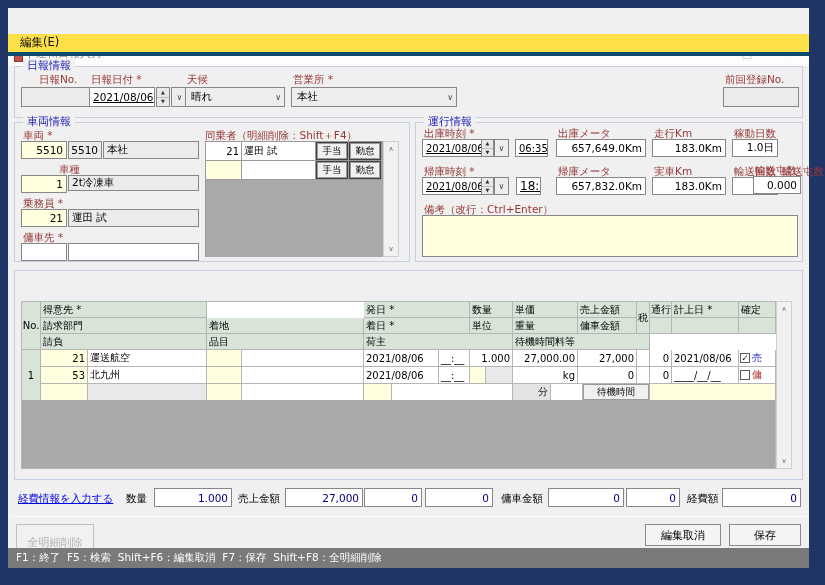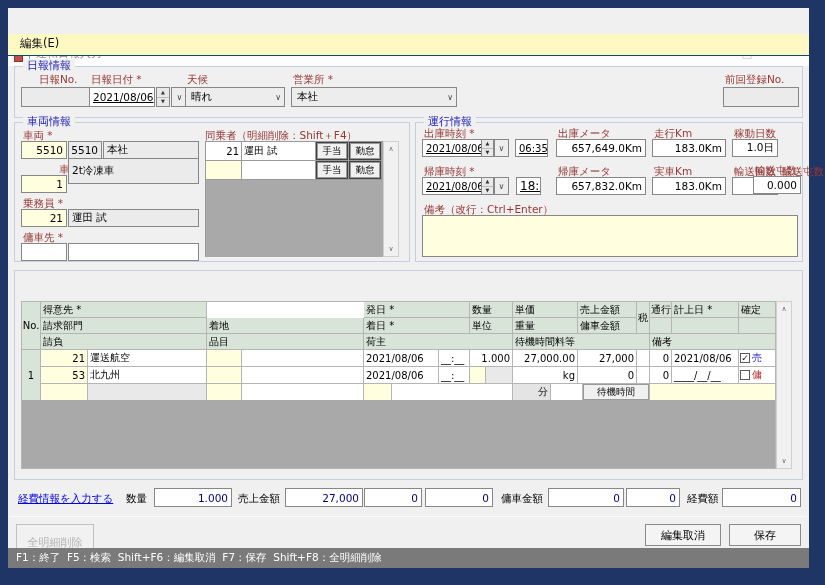--- a/index.html
+++ b/index.html
@@ -7,21 +7,21 @@
 .screen { position:relative; width:825px; height:585px; background:#1e3565; overflow:hidden; }
 .window { position:absolute; left:8px; top:8px; width:801px; height:560px; background:#f0f0f0; }
 .titlebar { position:absolute; left:0; top:0; right:0; height:26px; background:#fdfdfd; display:flex; align-items:center; padding:0 8px; gap:6px;margin-top:32px; }
 .appicon { width:14px; height:13px; position:relative; background:#fff; border:1px solid #7d9ac9; flex:0 0 auto; }
 .appicon::before { content:""; position:absolute; top:0; left:0; right:0; height:4px; background:#5a7edc; }
 .appicon::after { content:""; position:absolute; bottom:-3px; left:-3px; width:7px; height:7px; background:#c0504d; border:1px solid #8a3230; }
 .title { font-size:11px; color:#8f8f8f; }
 .wctrls { margin-left:auto; display:flex; gap:30px; padding-right:8px; }
 .wbtn { font-size:12px; color:#c9c9c9; line-height:1; }
 .wbtn.close { color:#a8a8a8; }
-.menubar { position:absolute; left:0; top:26px; right:0; height:22px; background:#fef9c3; display:flex; align-items:flex-start; padding:0 8px; border-bottom:1px solid #0c4a6e; }
+.menubar { position:absolute; left:0; top:26px; right:0; height:22px; background:#fde047; display:flex; align-items:flex-end; padding:0 8px; border-bottom:4px solid #0c4a6e; }
 .menuitem { font-size:11.5px; color:#101010; padding:2px 4px; }
 .gb { position:absolute; border:1px solid #c3cede; }
 .gt { position:absolute; top:-8px; left:8px; padding:0 4px; background:#f0f0f0; font-size:11px; color:#2323b8; white-space:nowrap; line-height:14px; }
 .lbl { position:absolute; font-size:10.5px; color:#953735; white-space:nowrap; }
 .inp { position:absolute; background:#fff; border:1px solid #878787; font-size:10.5px; color:#000; display:flex; align-items:center; padding:0 3px; overflow:hidden; white-space:nowrap; }
 .inp.g { background:#ebebeb; }
 .inp.y { background:#ffffe0; }
 .inp.r { justify-content:flex-end; }
 .inp.navy { color:#00007f; }
 .ul { text-decoration:underline; }
@@ -109,21 +109,21 @@
     </div>
 
     <div class="gb" style="left:6px;top:114px;width:396px;height:140px;">
       <span class="gt">車両情報</span>
       <span class="lbl" style="left:8px;top:6px;">車両 *</span>
       <div class="inp y r" style="left:6px;top:18px;width:46px;height:18px;">5510</div>
       <div class="inp g r" style="left:53px;top:18px;width:34px;height:18px;">5510</div>
       <div class="inp g" style="left:88px;top:18px;width:96px;height:18px;">本社</div>
       <span class="lbl" style="left:8px;top:40px;margin-left:36px;">車種</span>
       <div class="inp y r" style="left:6px;top:52px;width:46px;height:18px;">1</div>
-      <div class="inp g" style="left:53px;top:35px;width:131px;height:26px;">2t冷凍車</div>
+      <div class="inp g" style="left:53px;top:52px;width:131px;height:16px;">2t冷凍車</div>
       <span class="lbl" style="left:8px;top:74px;">乗務員 *</span>
       <div class="inp y r" style="left:6px;top:86px;width:46px;height:18px;">21</div>
       <div class="inp g" style="left:53px;top:86px;width:131px;height:18px;">運田 試</div>
       <span class="lbl" style="left:8px;top:108px;">傭車先 *</span>
       <div class="inp" style="left:6px;top:120px;width:46px;height:18px;"></div>
       <div class="inp" style="left:53px;top:120px;width:131px;height:18px;"></div>
 
       <span class="lbl" style="left:190px;top:6px;">同乗者（明細削除：Shift＋F4）</span>
       <div class="pgrid" style="left:190px;top:18px;width:178px;height:116px;">
         <div class="prow">
@@ -218,21 +218,20 @@
         <div class="sc h" style="grid-area:2/8/3/9;">単位</div>
         <div class="sc h" style="grid-area:2/9/3/10;">重量</div>
         <div class="sc h" style="grid-area:2/10/3/11;">傭車金額</div>
         <div class="sc h" style="grid-area:2/12/3/13;"></div>
         <div class="sc h" style="grid-area:2/13/3/14;"></div>
         <div class="sc h" style="grid-area:2/14/3/15;"></div>
         <div class="sc h" style="grid-area:3/2/4/4;">請負</div>
         <div class="sc h" style="grid-area:3/4/4/6;">品目</div>
         <div class="sc h" style="grid-area:3/6/4/9;">荷主</div>
         <div class="sc h" style="grid-area:3/9/4/12;">待機時間料等</div>
-        <div class="sc h" style="grid-area:3/12/4/15;">備考</div>
 
         <div class="sc h c" style="grid-area:4/1/7/2;">1</div>
         <div class="sc y r" style="grid-area:4/2/5/3;">21</div>
         <div class="sc" style="grid-area:4/3/5/4;">運送航空</div>
         <div class="sc y" style="grid-area:4/4/5/5;"></div>
         <div class="sc" style="grid-area:4/5/5/6;"></div>
         <div class="sc" style="grid-area:4/6/5/7;">2021/08/06</div>
         <div class="sc" style="grid-area:4/7/5/8;">__:__</div>
         <div class="sc r" style="grid-area:4/8/5/9;">1.000</div>
         <div class="sc r" style="grid-area:4/9/5/10;">27,000.00</div>

